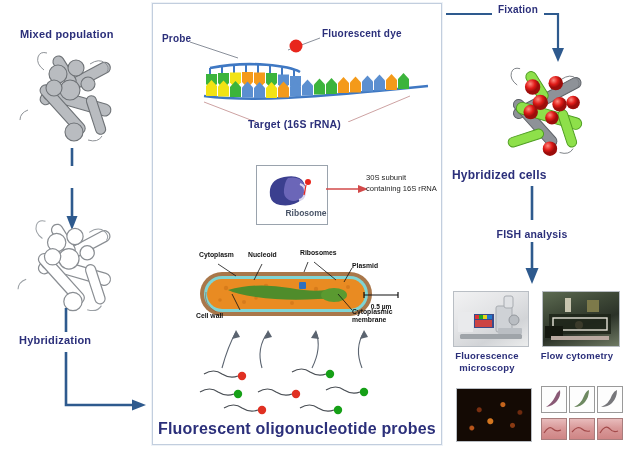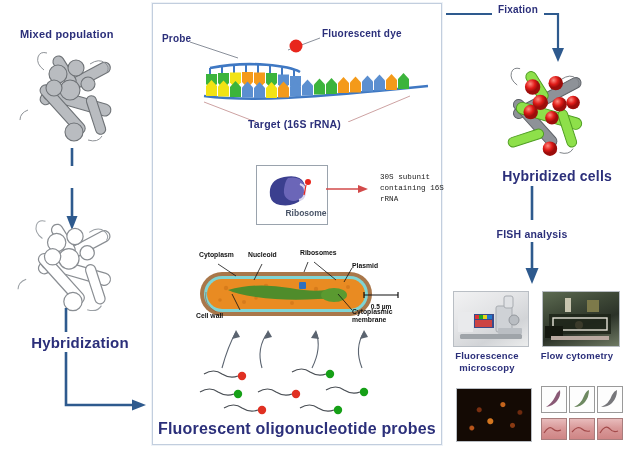--- a/index.html
+++ b/index.html
@@ -5,42 +5,42 @@
   html,body{margin:0;padding:0;background:#ffffff;}
   body{width:624px;height:450px;position:relative;overflow:hidden;
        font-family:"Liberation Sans",sans-serif;}
   .abs{position:absolute;}
   .lbl{color:#2b2f7a;font-weight:bold;letter-spacing:.2px;}
 
   
   #left-column{left:0;top:0;width:152px;height:450px;}
   #mixed-population-label{left:20px;top:28px;width:136px;text-align:left;font-size:11px;}
   #fixation-label{left:8px;top:166px;width:136px;text-align:center;font-size:11px;}
-  #hybridization-label{left:10px;top:334px;width:140px;text-align:center;font-size:15px;}
+  #hybridization-label{left:19px;top:334px;width:140px;text-align:left;font-size:11px;}
 
   
   #center-panel{left:152px;top:3px;width:288px;height:440px;
                 border:1px solid #c2cede;background:#fff;box-shadow:0 0 0 1px #eef2f7;}
   #probe-label{left:162px;top:33px;font-size:10px;}
   #fluorescent-dye-label{left:322px;top:28px;font-size:10px;}
   #target-label{left:248px;top:118px;font-size:10.5px;}
   #ribosome-box{left:256px;top:165px;width:70px;height:58px;border:1px solid #9aa3ad;background:#fff;}
   #ribosome-label{left:256px;top:208px;width:70px;text-align:center;font-size:8.5px;color:#4a5568;font-weight:bold;padding-left:15px;}
-  #subunit-text{left:380px;top:172px;width:76px;font-size:7.6px;color:#1d1d1d;
-                font-family:Liberation Mono, monospace;line-height:1.45;}
+  #subunit-text{left:366px;top:172px;width:76px;font-size:7.6px;color:#1d1d1d;
+                font-family:Liberation Sans, sans-serif;line-height:1.45;}
   #scalebar-wrap{left:358px;top:285px;width:46px;text-align:center;}
   #scalebar-text{font-size:6.6px;font-weight:bold;color:#111;}
   #probes-caption{left:158px;top:420px;width:278px;text-align:left;font-size:16px;}
 
   .cellLbl{position:absolute;font-size:6.8px;font-weight:bold;color:#111;white-space:nowrap;}
 
   
   #right-column{left:440px;top:0;width:184px;height:450px;}
   #washing-label{left:498px;top:4px;font-size:10px;}
-  #hybridized-cells-label{left:452px;top:168px;width:160px;text-align:right;font-size:14px;}
+  #hybridized-cells-label{left:452px;top:168px;width:160px;text-align:left;font-size:12px;}
   #fish-analysis-label{left:452px;top:228px;width:160px;text-align:center;font-size:10.5px;}
   #fluorescence-microscopy-label{left:448px;top:350px;width:78px;text-align:center;font-size:9.5px;line-height:1.25;}
   #flow-cytometry-label{left:534px;top:350px;width:86px;text-align:center;font-size:9.5px;line-height:1.25;}
 
   
   .photo{position:absolute;border:1px solid #b9bec4;}
   #microscope-photo{left:453px;top:291px;width:74px;height:54px;
       background:linear-gradient(150deg,#f2f2f3 0%,#e3e4e6 40%,#d2d4d7 70%,#eceded 100%);}
   #flow-cytometer-photo{left:542px;top:291px;width:76px;height:54px;
       background:linear-gradient(160deg,#5d6b52 0%,#3d4736 35%,#2b3228 60%,#6f7a63 100%);}

